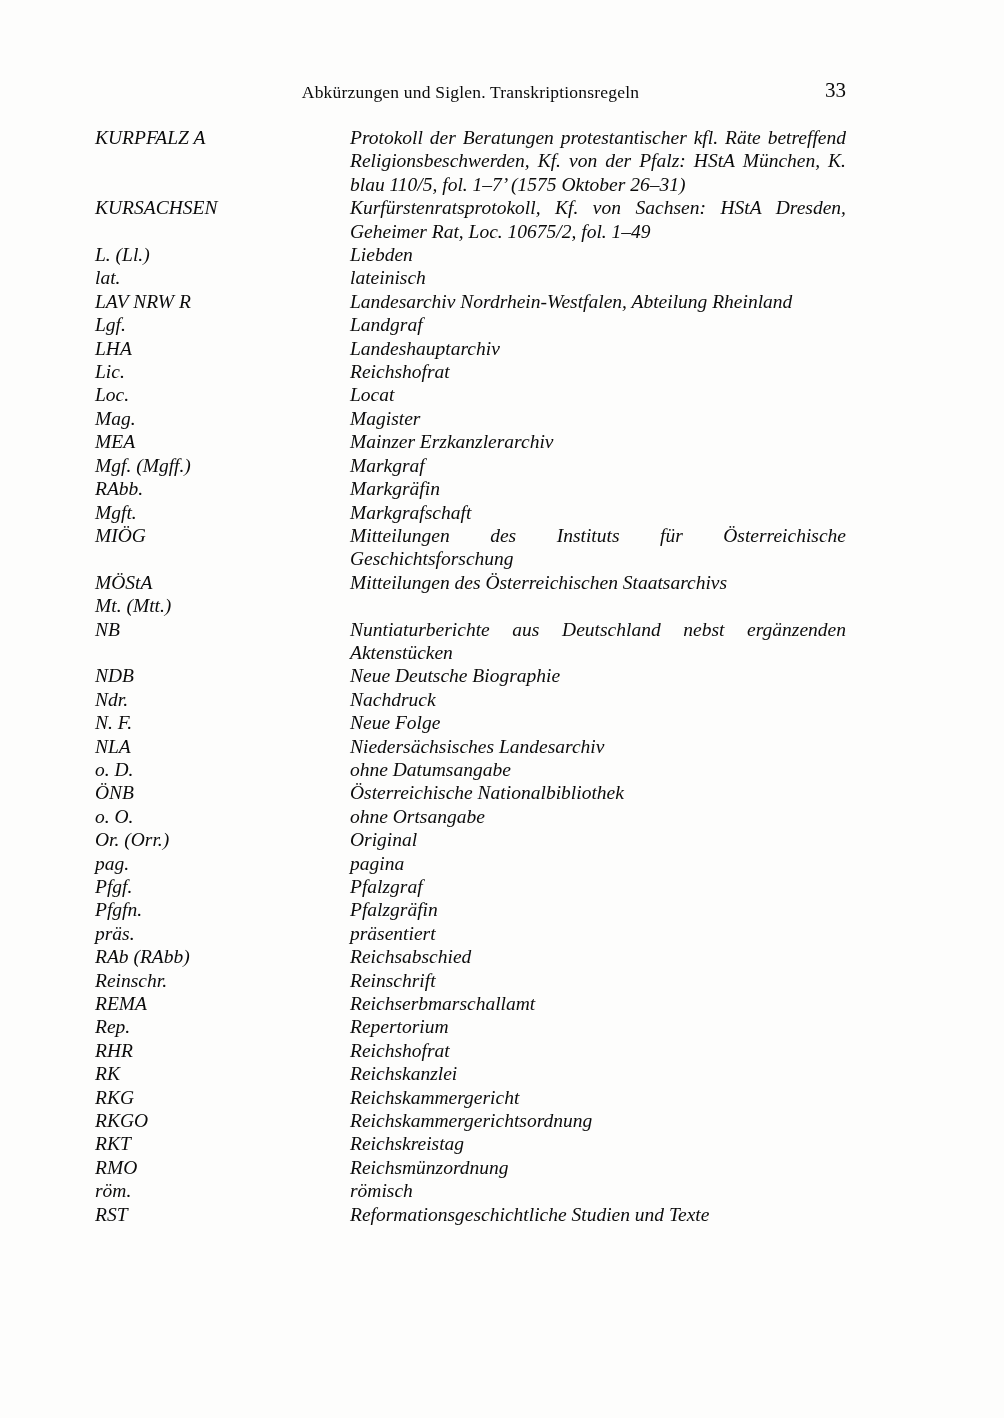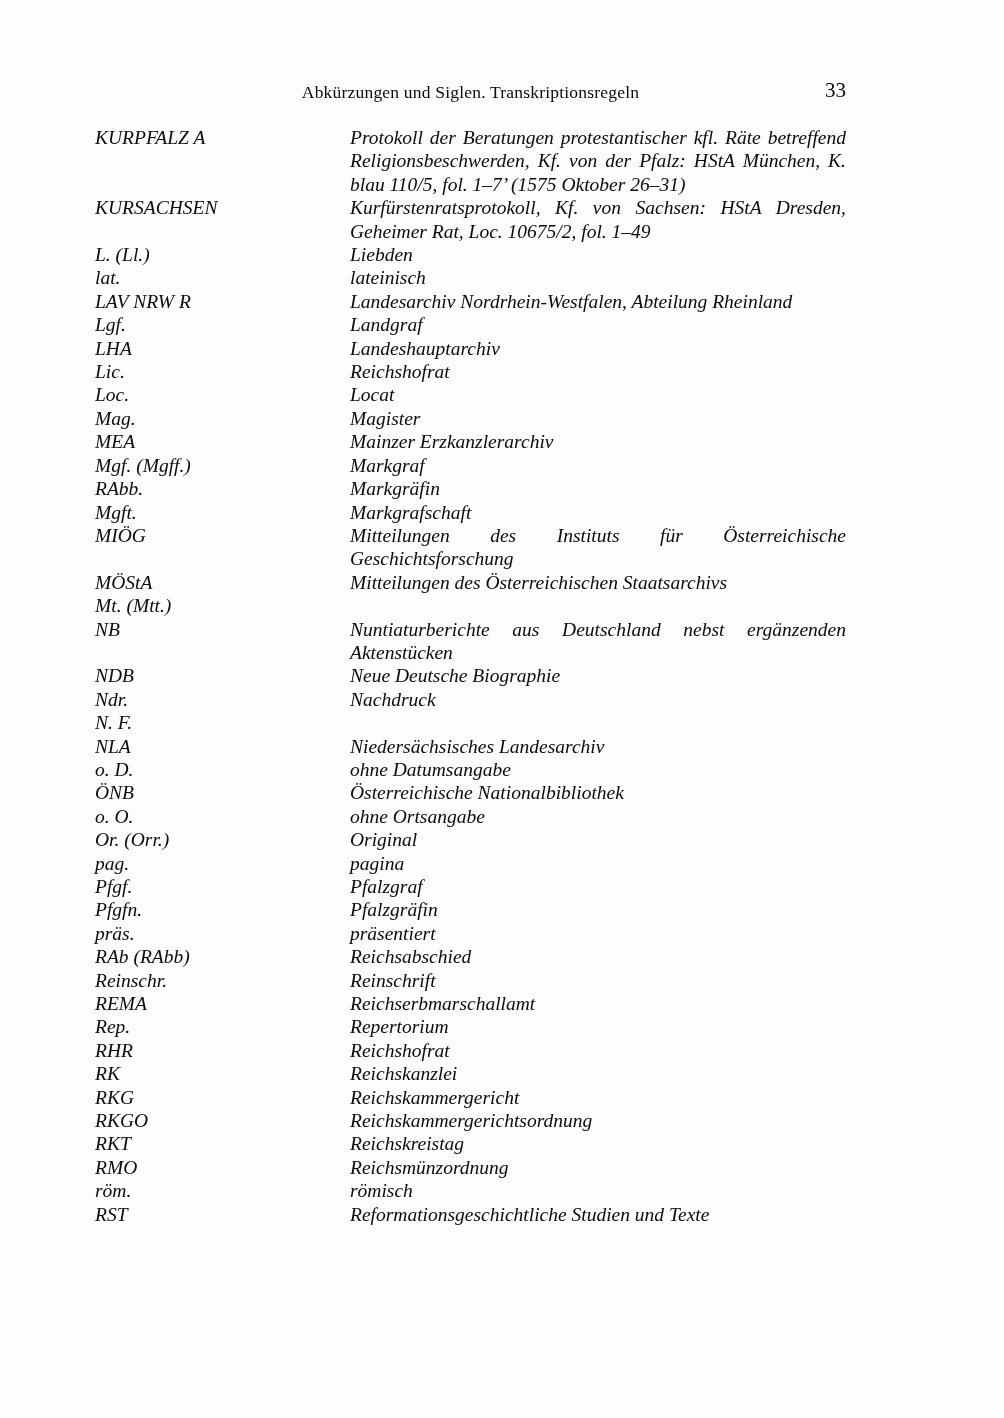--- a/index.html
+++ b/index.html
@@ -167,20 +167,21 @@
     <div class="def">Neue Deutsche Biographie</div>
   </div>
 
   <div class="entry">
     <div class="abbr">Ndr.</div>
     <div class="def">Nachdruck</div>
   </div>
 
   <div class="entry">
     <div class="abbr">N. F.</div>
+    <div class="def">Neue Folge</div>
   </div>
 
   <div class="entry">
     <div class="abbr">NLA</div>
     <div class="def">Niedersächsisches Landesarchiv</div>
   </div>
 
   <div class="entry">
     <div class="abbr">o. D.</div>
     <div class="def">ohne Datumsangabe</div>

